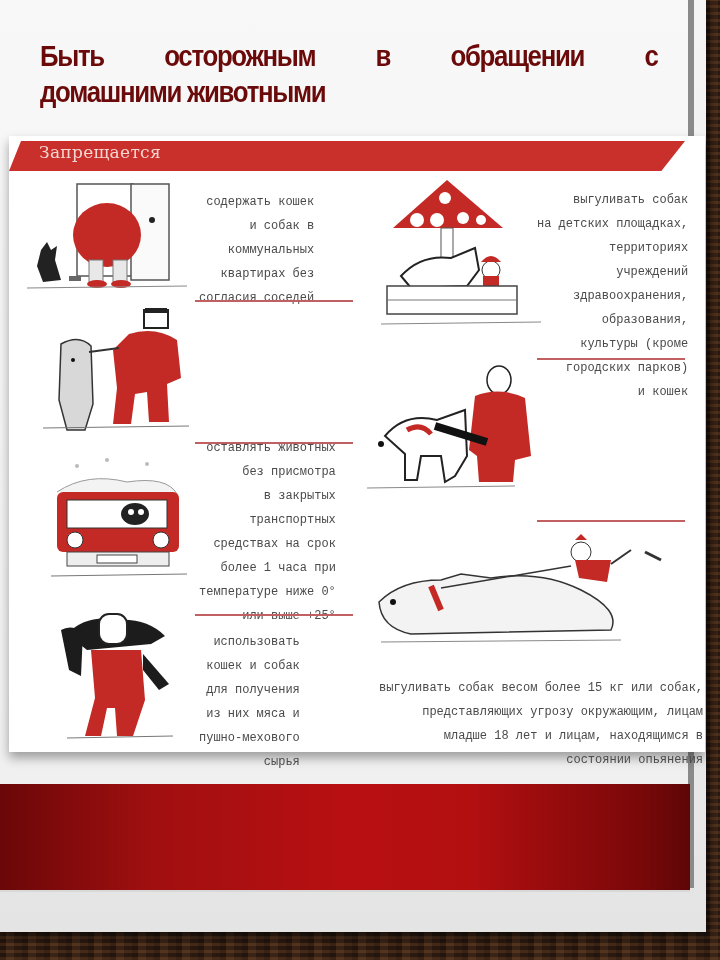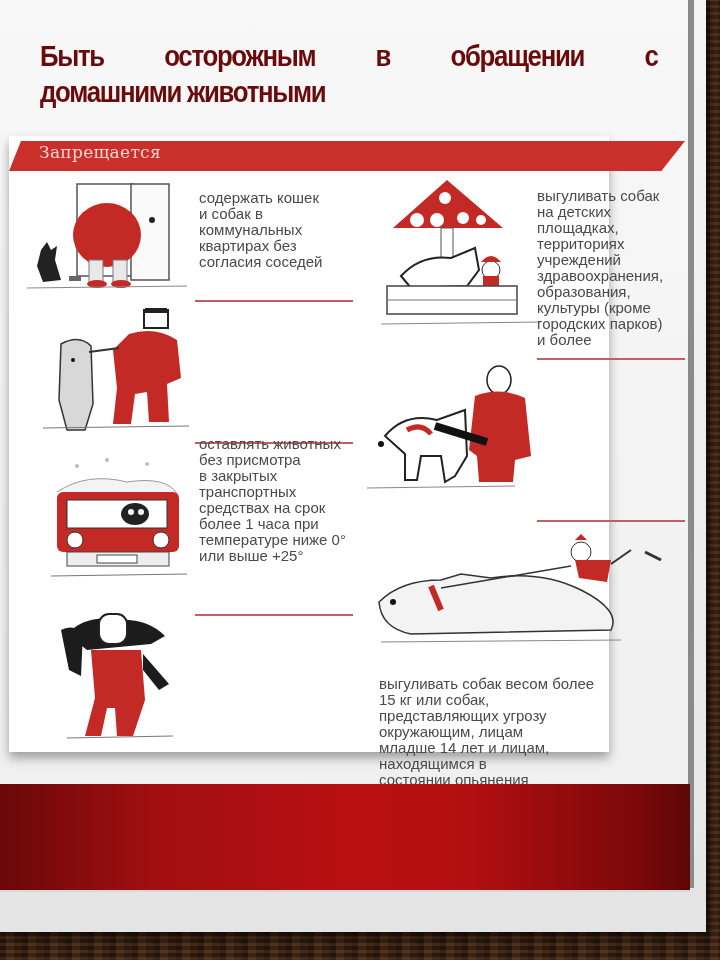--- a/index.html
+++ b/index.html
@@ -31,38 +31,39 @@
     line-height: 36px;
     color: #6b0a0a;
     letter-spacing: -1.5px;
     transform: scaleX(0.86);
     transform-origin: left top;
   }
   .title-line1 {
     display: flex; justify-content: space-between; width: 718px;
   }
   .infographic {
-    position: absolute; left: 9px; top: 136px; width: 600px; height: 616px;
+    position: absolute; left: 9px; top: 136px; width: 696px; height: 616px;
     background: #ffffff;
     box-shadow: 0 6px 10px rgba(0,0,0,0.35);
+    text-align: right;
   }
   .banner {
     position: absolute; left: 0; top: 5px; width: 676px; height: 30px;
     background: #c9302c;
     clip-path: polygon(12px 0, 100% 0, 96.5% 100%, 0 100%);
   }
   .banner-label {
     position: absolute; left: 30px; top: 6px;
     font-family: "DejaVu Serif", serif;
     font-size: 17px; color: #f4d7d2; letter-spacing: 0.3px;
   }
   .item-text {
     position: absolute;
-    font-family: Liberation Sans, sans-serif;
-    font-size: 15px; line-height: 16px; color: #4a4a4a;
+    font-family: Liberation Mono, monospace;
+    font-size: 12px; line-height: 24px; color: #4a4a4a;
     white-space: pre-line;
   }
   .divider {
     position: absolute; height: 2px; background: #c06060;
   }
   .illus { position: absolute; }
   .red-band {
     position: absolute; left: 0; top: 784px; width: 690px; height: 108px;
     background: linear-gradient(90deg, #6a0708 0%, #a10f10 22%, #b80f12 50%, #b30f11 68%, #7c0809 92%, #5e0607 100%);
     border-bottom: 2px solid #d8d8d8;
@@ -149,20 +150,26 @@
   <div class="divider" style="left:186px;top:478px;width:158px"></div>
 
   <svg class="illus" style="left:38px;top:474px" width="130" height="132" viewBox="0 0 130 132">
     <path d="M20 24 Q40 4 70 10 Q100 8 118 26 L104 34 L40 40 Z" fill="#1c1c1c"></path>
     <rect x="52" y="4" width="28" height="30" rx="10" fill="#fff" stroke="#222" stroke-width="2"></rect>
     <path d="M44 40 L94 40 L98 90 L86 126 L70 126 L68 98 L60 98 L54 126 L38 126 L48 88 Z" fill="#c32a26"></path>
     <path d="M14 20 Q24 14 36 22 L34 66 L22 60 Z" fill="#1c1c1c"></path>
     <path d="M96 44 L122 74 L112 80 L96 60 Z" fill="#1c1c1c"></path>
     <line x1="20" y1="128" x2="126" y2="126" stroke="#777"></line>
   </svg>
+  <div class="item-text" style="left:190px;top:494px">использовать
+кошек и собак
+для получения
+из них мяса и
+пушно-мехового
+сырья</div>
 
   <svg class="illus" style="left:372px;top:40px" width="162" height="164" viewBox="0 0 162 164">
     <path d="M12 52 L66 4 L122 52 Z" fill="#c32a26"></path>
     <circle cx="36" cy="44" r="7" fill="#fff"></circle>
       <circle cx="56" cy="44" r="7" fill="#fff"></circle>
       <circle cx="82" cy="42" r="6" fill="#fff"></circle>
       <circle cx="64" cy="22" r="6" fill="#fff"></circle>
       <circle cx="100" cy="44" r="5" fill="#fff"></circle>
     <rect x="60" y="52" width="12" height="50" fill="#fff" stroke="#555"></rect>
     <path d="M20 100 Q40 78 70 82 L94 72 L98 94 L86 110 L30 112 Z" fill="#fff" stroke="#222" stroke-width="2"></path>
@@ -174,21 +181,21 @@
     <line x1="0" y1="148" x2="160" y2="146" stroke="#888"></line>
   </svg>
   <div class="item-text" style="left:528px;top:52px">выгуливать собак
 на детских площадках,
 территориях
 учреждений
 здравоохранения,
 образования,
 культуры (кроме
 городских парков)
-и более</div>
+и кошек</div>
   <div class="divider" style="left:528px;top:222px;width:148px"></div>
 
   <svg class="illus" style="left:356px;top:220px" width="172" height="140" viewBox="0 0 172 140">
     <ellipse cx="134" cy="24" rx="12" ry="14" fill="#fff" stroke="#222" stroke-width="1.5"></ellipse>
     <path d="M110 40 Q134 30 160 42 L166 100 L150 104 L148 126 L114 126 L112 100 L104 94 Z" fill="#c32a26"></path>
     <path d="M20 80 Q40 56 72 64 L100 54 L102 100 L90 120 L80 126 L76 100 L56 100 L52 124 L40 124 L40 98 Z" fill="#fff" stroke="#222" stroke-width="2"></path>
     <path d="M70 70 L122 86" stroke="#111" stroke-width="8"></path>
     <path d="M42 74 Q56 66 66 78" fill="none" stroke="#c32a26" stroke-width="5"></path>
     <circle cx="16" cy="88" r="3" fill="#111"></circle>
     <line x1="2" y1="132" x2="150" y2="130" stroke="#888"></line>
@@ -202,17 +209,17 @@
     <line x1="70" y1="58" x2="200" y2="36" stroke="#333" stroke-width="1.5"></line>
     <circle cx="210" cy="22" r="10" fill="#fff" stroke="#333"></circle>
     <path d="M204 10 L210 4 L216 10 Z" fill="#c32a26"></path>
     <path d="M204 30 L240 30 L236 52 L208 48 Z" fill="#c32a26"></path>
     <line x1="240" y1="34" x2="260" y2="20" stroke="#333" stroke-width="2"></line>
     <line x1="274" y1="22" x2="290" y2="30" stroke="#333" stroke-width="3"></line>
     <line x1="10" y1="112" x2="250" y2="110" stroke="#888"></line>
   </svg>
   <div class="item-text" style="left:370px;top:540px">выгуливать собак весом более 15 кг  или собак,
 представляющих угрозу окружающим, лицам
-младше 14 лет и лицам, находящимся в
+младше 18 лет и лицам, находящимся в
 состоянии опьянения</div>
 </div>
 
 <div class="red-band"></div>
 
 </body></html>

